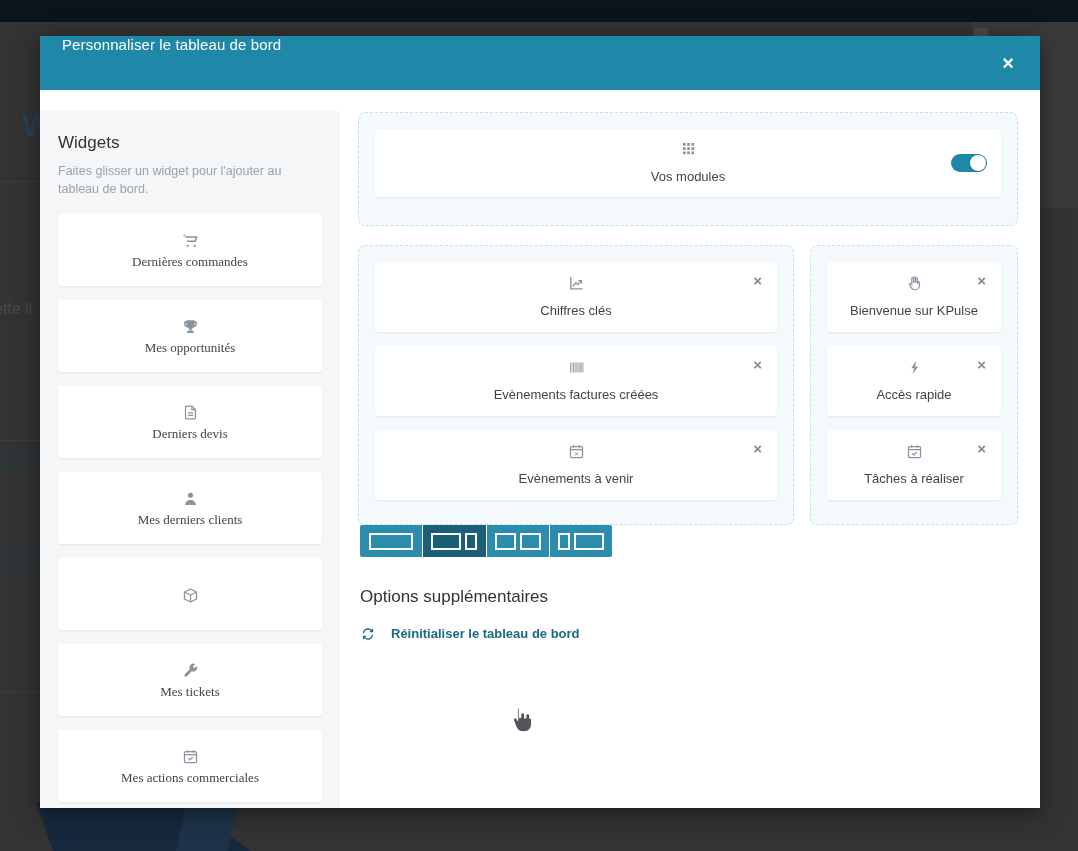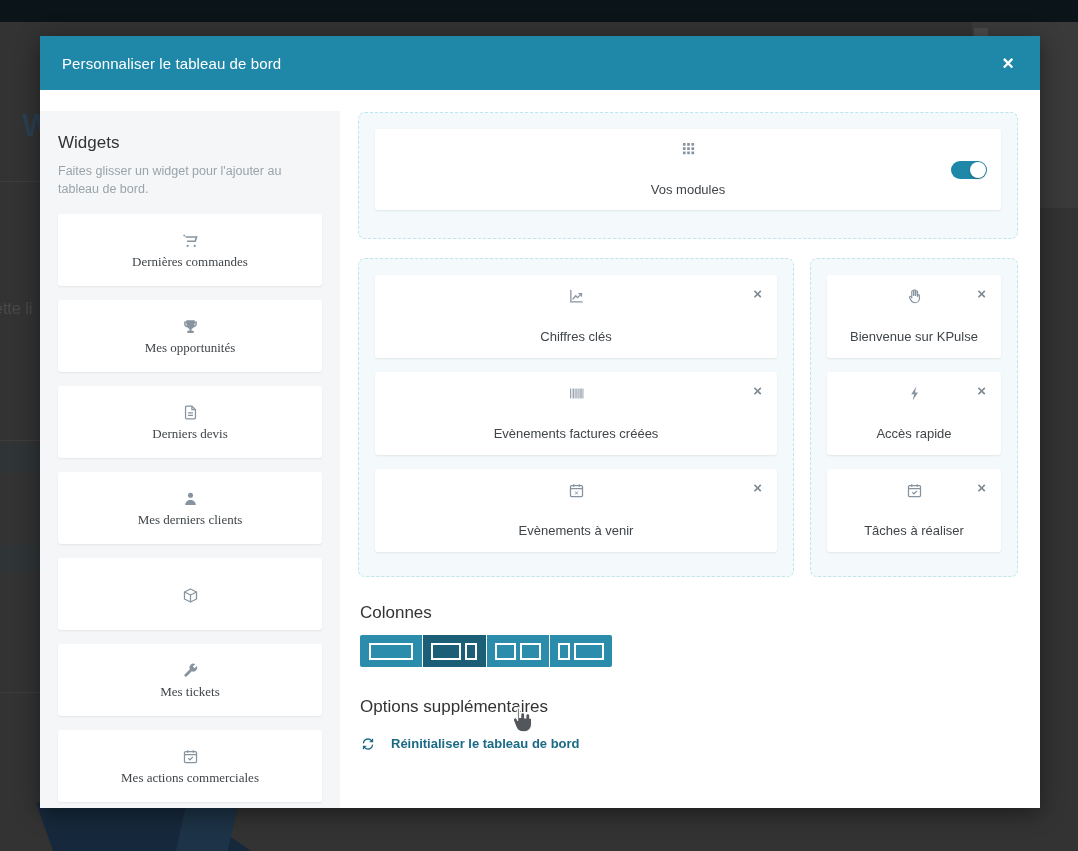--- a/index.html
+++ b/index.html
@@ -115,21 +115,20 @@
     display: flex;
     flex-direction: column;
     overflow: hidden;
   }
 
   .modal-header {
     height: 54px;
     background: #1f87a8;
     flex: 0 0 54px;
     display: flex;
-    align-items: center;
     justify-content: space-between;
     padding: 0 22px 0 22px;
   }
   .modal-title {
     color: #ffffff;
     font-size: 15px;
     font-weight: normal;
     letter-spacing: .1px;
   }
   .modal-close {
@@ -217,21 +216,21 @@
     position: relative;
     background: #ffffff;
     border-radius: 3px;
     box-shadow: 0 1px 2px rgba(0,0,0,.08);
     padding: 13px 8px 14px 8px;
     text-align: center;
     min-height: 70px;
     display: flex;
     flex-direction: column;
     justify-content: center;
-    gap: 24px;
+    gap: 11px;
     margin-bottom: 14px;
     cursor: grab;
   }
   .placed-card:last-child { margin-bottom: 0; }
   .placed-card .wicon { color: #8794a0; height: 17px; line-height: 17px; }
   .placed-card .wlabel { font-size: 13px; color: #3f4549; }
   .placed-card .remove {
     position: absolute;
     top: 9px;
     right: 12px;
@@ -544,21 +543,20 @@
                   <rect x="3.5" y="5" width="17" height="15.5" rx="1.6"></rect>
                   <path d="M3.5 9.5h17M8 3v3.6M16 3v3.6M9 14.5l2.2 2.2 4-4"></path>
                 </svg>
             </span>
             <span class="wlabel">Tâches à réaliser</span>
           </div>
         </div>
       </div>
 
       
-      <div class="section-title">Colonnes</div>
 
       <div class="layout-group">
         <button class="layout-btn">
           <span class="seg" style="width:44px"></span>
         </button>
         <button class="layout-btn active">
           <span class="seg" style="width:30px"></span>
           <span class="seg" style="width:12px"></span>
         </button>
         <button class="layout-btn">

